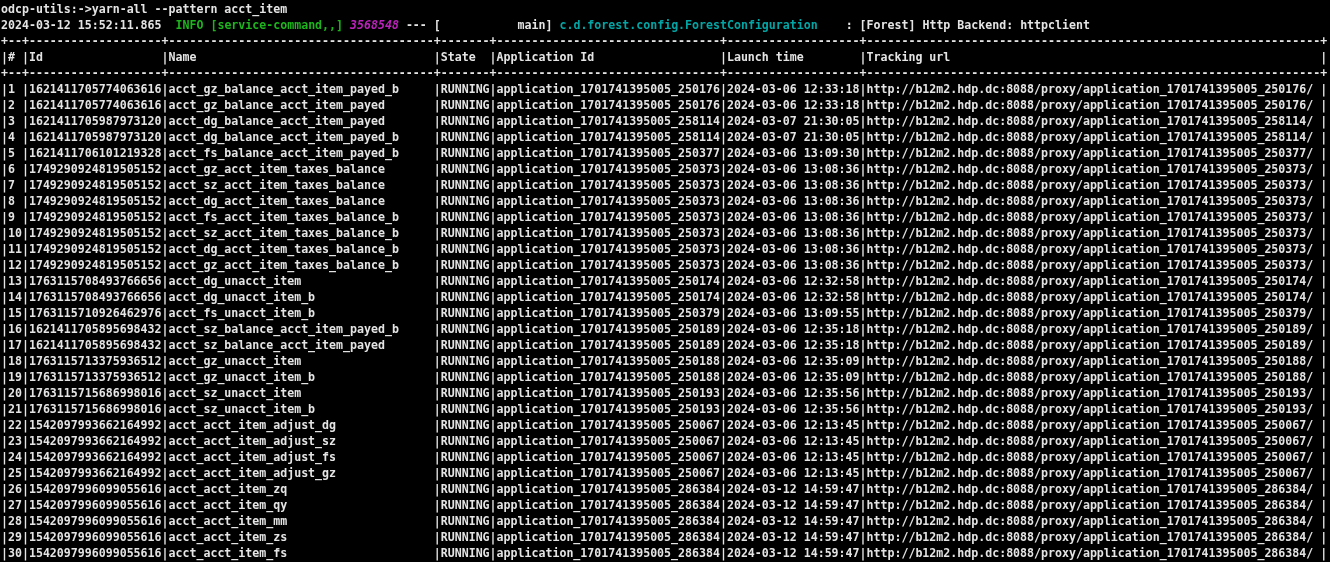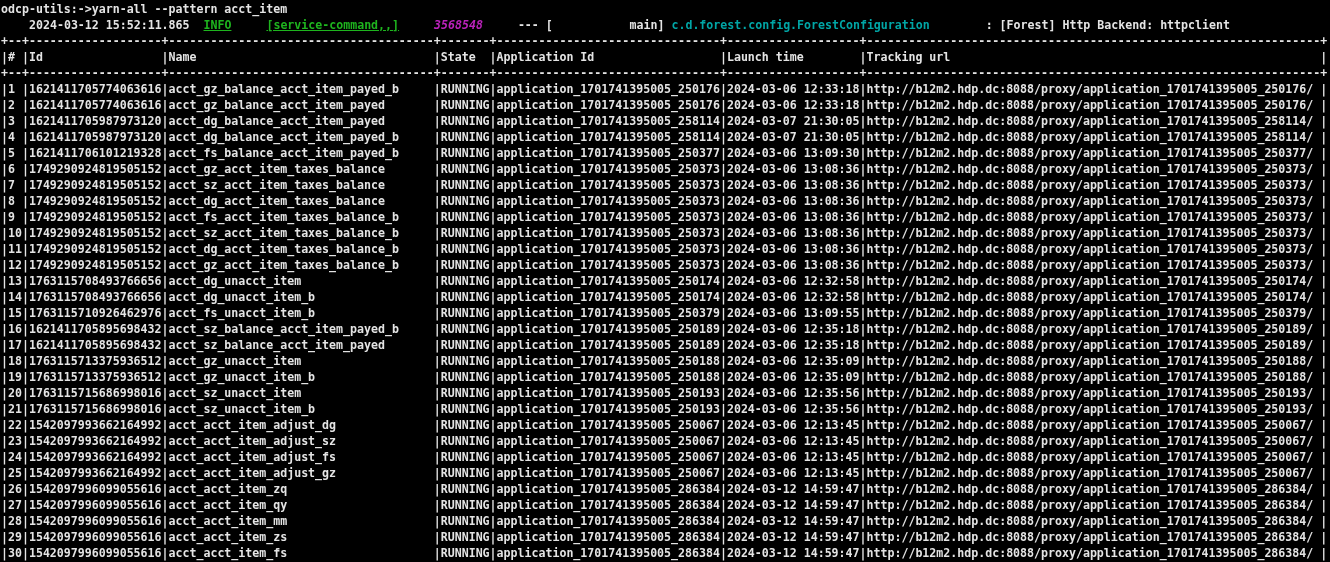--- a/index.html
+++ b/index.html
@@ -18,22 +18,22 @@
   .term {
     margin: 0;
     font-family: "DejaVu Sans Mono", "Liberation Mono", monospace;
     font-size: 11.6px;
     font-weight: bold;
     line-height: 16px;
     color: #e4e4e4;
     white-space: pre;
   }
   .line { height: 16px; }
-  .c-fg      { color: #e4e4e4; padding-left: 28px; }
-  .c-green   { color: #1eb41e; text-decoration: underline; }
+  .c-fg      { color: #e4e4e4; }
+  .c-green   { color: #1eb41e; }
   .c-magenta { color: #bb22bb; font-style: italic; }
   .c-cyan    { color: #00a6a6; }
   .url { color: #e4e4e4; text-decoration: none; }
 </style>
 </head>
 <body>
 
 <div class="screen">
   <pre class="term"><div class="line"><span>odcp-utils:-&gt;yarn-all --pattern acct_item</span></div><div class="line" id="log-line"><span class="c-fg">2024-03-12 15:52:11.865  </span><span class="c-green">INFO</span><span class="c-fg"> </span><span class="c-green">[service-command,,]</span><span class="c-fg"> </span><span class="c-magenta">3568548</span><span class="c-fg"> --- [           main] </span><span class="c-cyan">c.d.forest.config.ForestConfiguration</span><span class="c-fg">    : [Forest] Http Backend: httpclient</span></div><div id="table-lines"><div class="line">+--+-------------------+--------------------------------------+-------+--------------------------------+-------------------+-----------------------------------------------------------------+</div><div class="line">|# |Id                 |Name                                  |State  |Application Id                  |Launch time        |Tracking url                                                     |</div><div class="line">+--+-------------------+--------------------------------------+-------+--------------------------------+-------------------+-----------------------------------------------------------------+</div><div class="line"><span>|1 |1621411705774063616|acct_gz_balance_acct_item_payed_b     |RUNNING|application_1701741395005_250176|2024-03-06 12:33:18|</span><span class="url">http://b12m2.hdp.dc:8088/proxy/application_1701741395005_250176/</span><span> |</span></div><div class="line"><span>|2 |1621411705774063616|acct_gz_balance_acct_item_payed       |RUNNING|application_1701741395005_250176|2024-03-06 12:33:18|</span><span class="url">http://b12m2.hdp.dc:8088/proxy/application_1701741395005_250176/</span><span> |</span></div><div class="line"><span>|3 |1621411705987973120|acct_dg_balance_acct_item_payed       |RUNNING|application_1701741395005_258114|2024-03-07 21:30:05|</span><span class="url">http://b12m2.hdp.dc:8088/proxy/application_1701741395005_258114/</span><span> |</span></div><div class="line"><span>|4 |1621411705987973120|acct_dg_balance_acct_item_payed_b     |RUNNING|application_1701741395005_258114|2024-03-07 21:30:05|</span><span class="url">http://b12m2.hdp.dc:8088/proxy/application_1701741395005_258114/</span><span> |</span></div><div class="line"><span>|5 |1621411706101219328|acct_fs_balance_acct_item_payed_b     |RUNNING|application_1701741395005_250377|2024-03-06 13:09:30|</span><span class="url">http://b12m2.hdp.dc:8088/proxy/application_1701741395005_250377/</span><span> |</span></div><div class="line"><span>|6 |1749290924819505152|acct_gz_acct_item_taxes_balance       |RUNNING|application_1701741395005_250373|2024-03-06 13:08:36|</span><span class="url">http://b12m2.hdp.dc:8088/proxy/application_1701741395005_250373/</span><span> |</span></div><div class="line"><span>|7 |1749290924819505152|acct_sz_acct_item_taxes_balance       |RUNNING|application_1701741395005_250373|2024-03-06 13:08:36|</span><span class="url">http://b12m2.hdp.dc:8088/proxy/application_1701741395005_250373/</span><span> |</span></div><div class="line"><span>|8 |1749290924819505152|acct_dg_acct_item_taxes_balance       |RUNNING|application_1701741395005_250373|2024-03-06 13:08:36|</span><span class="url">http://b12m2.hdp.dc:8088/proxy/application_1701741395005_250373/</span><span> |</span></div><div class="line"><span>|9 |1749290924819505152|acct_fs_acct_item_taxes_balance_b     |RUNNING|application_1701741395005_250373|2024-03-06 13:08:36|</span><span class="url">http://b12m2.hdp.dc:8088/proxy/application_1701741395005_250373/</span><span> |</span></div><div class="line"><span>|10|1749290924819505152|acct_sz_acct_item_taxes_balance_b     |RUNNING|application_1701741395005_250373|2024-03-06 13:08:36|</span><span class="url">http://b12m2.hdp.dc:8088/proxy/application_1701741395005_250373/</span><span> |</span></div><div class="line"><span>|11|1749290924819505152|acct_dg_acct_item_taxes_balance_b     |RUNNING|application_1701741395005_250373|2024-03-06 13:08:36|</span><span class="url">http://b12m2.hdp.dc:8088/proxy/application_1701741395005_250373/</span><span> |</span></div><div class="line"><span>|12|1749290924819505152|acct_gz_acct_item_taxes_balance_b     |RUNNING|application_1701741395005_250373|2024-03-06 13:08:36|</span><span class="url">http://b12m2.hdp.dc:8088/proxy/application_1701741395005_250373/</span><span> |</span></div><div class="line"><span>|13|1763115708493766656|acct_dg_unacct_item                   |RUNNING|application_1701741395005_250174|2024-03-06 12:32:58|</span><span class="url">http://b12m2.hdp.dc:8088/proxy/application_1701741395005_250174/</span><span> |</span></div><div class="line"><span>|14|1763115708493766656|acct_dg_unacct_item_b                 |RUNNING|application_1701741395005_250174|2024-03-06 12:32:58|</span><span class="url">http://b12m2.hdp.dc:8088/proxy/application_1701741395005_250174/</span><span> |</span></div><div class="line"><span>|15|1763115710926462976|acct_fs_unacct_item_b                 |RUNNING|application_1701741395005_250379|2024-03-06 13:09:55|</span><span class="url">http://b12m2.hdp.dc:8088/proxy/application_1701741395005_250379/</span><span> |</span></div><div class="line"><span>|16|1621411705895698432|acct_sz_balance_acct_item_payed_b     |RUNNING|application_1701741395005_250189|2024-03-06 12:35:18|</span><span class="url">http://b12m2.hdp.dc:8088/proxy/application_1701741395005_250189/</span><span> |</span></div><div class="line"><span>|17|1621411705895698432|acct_sz_balance_acct_item_payed       |RUNNING|application_1701741395005_250189|2024-03-06 12:35:18|</span><span class="url">http://b12m2.hdp.dc:8088/proxy/application_1701741395005_250189/</span><span> |</span></div><div class="line"><span>|18|1763115713375936512|acct_gz_unacct_item                   |RUNNING|application_1701741395005_250188|2024-03-06 12:35:09|</span><span class="url">http://b12m2.hdp.dc:8088/proxy/application_1701741395005_250188/</span><span> |</span></div><div class="line"><span>|19|1763115713375936512|acct_gz_unacct_item_b                 |RUNNING|application_1701741395005_250188|2024-03-06 12:35:09|</span><span class="url">http://b12m2.hdp.dc:8088/proxy/application_1701741395005_250188/</span><span> |</span></div><div class="line"><span>|20|1763115715686998016|acct_sz_unacct_item                   |RUNNING|application_1701741395005_250193|2024-03-06 12:35:56|</span><span class="url">http://b12m2.hdp.dc:8088/proxy/application_1701741395005_250193/</span><span> |</span></div><div class="line"><span>|21|1763115715686998016|acct_sz_unacct_item_b                 |RUNNING|application_1701741395005_250193|2024-03-06 12:35:56|</span><span class="url">http://b12m2.hdp.dc:8088/proxy/application_1701741395005_250193/</span><span> |</span></div><div class="line"><span>|22|1542097993662164992|acct_acct_item_adjust_dg              |RUNNING|application_1701741395005_250067|2024-03-06 12:13:45|</span><span class="url">http://b12m2.hdp.dc:8088/proxy/application_1701741395005_250067/</span><span> |</span></div><div class="line"><span>|23|1542097993662164992|acct_acct_item_adjust_sz              |RUNNING|application_1701741395005_250067|2024-03-06 12:13:45|</span><span class="url">http://b12m2.hdp.dc:8088/proxy/application_1701741395005_250067/</span><span> |</span></div><div class="line"><span>|24|1542097993662164992|acct_acct_item_adjust_fs              |RUNNING|application_1701741395005_250067|2024-03-06 12:13:45|</span><span class="url">http://b12m2.hdp.dc:8088/proxy/application_1701741395005_250067/</span><span> |</span></div><div class="line"><span>|25|1542097993662164992|acct_acct_item_adjust_gz              |RUNNING|application_1701741395005_250067|2024-03-06 12:13:45|</span><span class="url">http://b12m2.hdp.dc:8088/proxy/application_1701741395005_250067/</span><span> |</span></div><div class="line"><span>|26|1542097996099055616|acct_acct_item_zq                     |RUNNING|application_1701741395005_286384|2024-03-12 14:59:47|</span><span class="url">http://b12m2.hdp.dc:8088/proxy/application_1701741395005_286384/</span><span> |</span></div><div class="line"><span>|27|1542097996099055616|acct_acct_item_qy                     |RUNNING|application_1701741395005_286384|2024-03-12 14:59:47|</span><span class="url">http://b12m2.hdp.dc:8088/proxy/application_1701741395005_286384/</span><span> |</span></div><div class="line"><span>|28|1542097996099055616|acct_acct_item_mm                     |RUNNING|application_1701741395005_286384|2024-03-12 14:59:47|</span><span class="url">http://b12m2.hdp.dc:8088/proxy/application_1701741395005_286384/</span><span> |</span></div><div class="line"><span>|29|1542097996099055616|acct_acct_item_zs                     |RUNNING|application_1701741395005_286384|2024-03-12 14:59:47|</span><span class="url">http://b12m2.hdp.dc:8088/proxy/application_1701741395005_286384/</span><span> |</span></div><div class="line"><span>|30|1542097996099055616|acct_acct_item_fs                     |RUNNING|application_1701741395005_286384|2024-03-12 14:59:47|</span><span class="url">http://b12m2.hdp.dc:8088/proxy/application_1701741395005_286384/</span><span> |</span></div></div></pre>
 </div>

